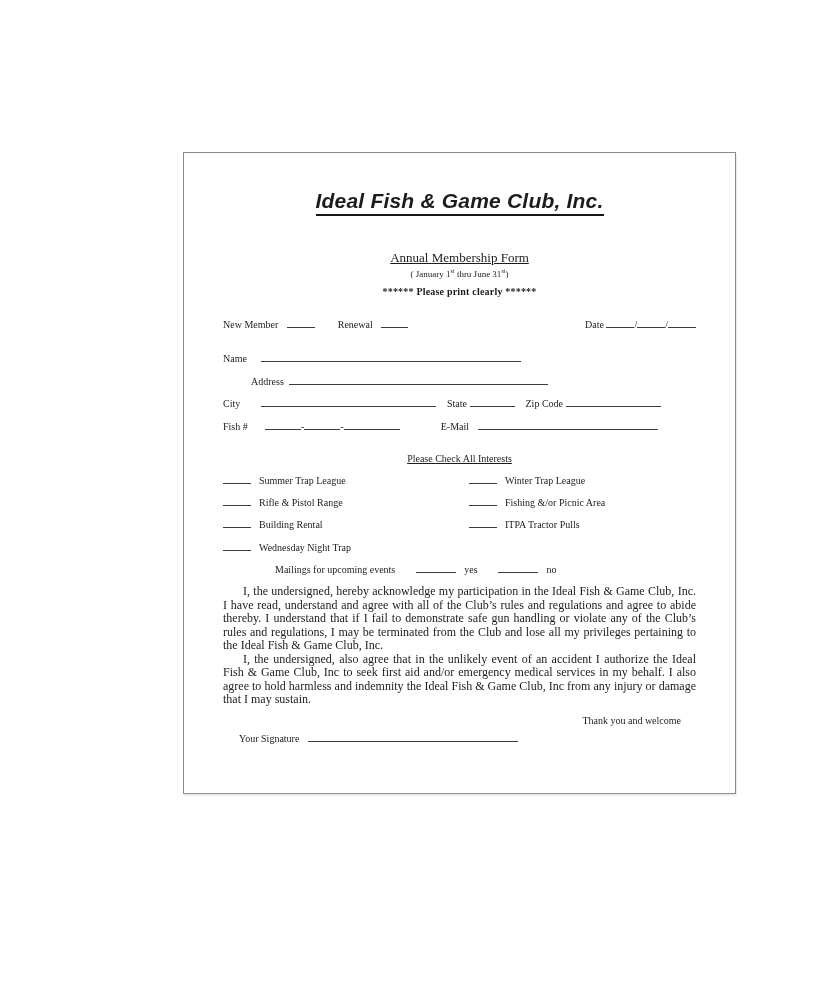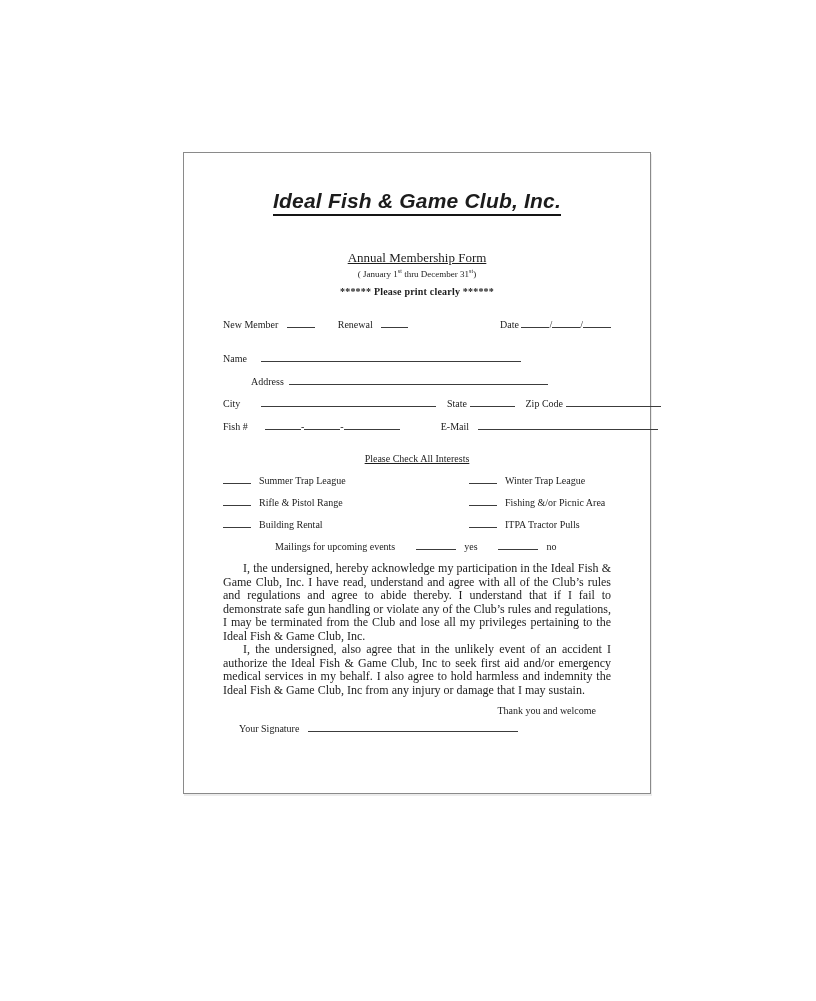--- a/index.html
+++ b/index.html
@@ -7,21 +7,21 @@
   body {
     width: 816px; height: 1001px;
     position: relative;
     font-family: "Liberation Serif", serif;
     color: #1c1c1c;
     overflow: hidden;
   }
   .page {
     position: absolute;
     left: 183px; top: 152px;
-    width: 468px; height: 642px;
+    width: 553px; height: 642px;
     background: #ffffff;
     border: 1px solid #8a8a8a;
     padding: 36px 39px 0 39px;
     box-shadow: 1px 2px 0 rgba(180,180,180,0.25);
   }
   
   .doc-title { text-align: center; }
   .doc-title span {
     display: inline-block;
     font-family: "Liberation Sans", sans-serif;
@@ -98,21 +98,21 @@
 <div class="page">
 
   <div class="doc-title">
     <span>Ideal Fish &amp; Game Club, Inc.</span>
   </div>
 
   <div class="form-title">
     <span>Annual Membership Form</span>
   </div>
 
-  <div class="date-range"><span>( January 1</span><sup>st</sup><span> thru December 31</span><sup>st</sup><span>)</span></div>
+  <div class="date-range"><span>( January 1</span><sup>st</sup><span> thru June 31</span><sup>st</sup><span>)</span></div>
 
   <div class="print-clearly">****** Please print clearly ******</div>
 
   <div class="row member-row">
     <span>
       <span>New Member</span>
       <span class="gap6"></span><span class="blank w28"></span>
       <span class="gap18"></span>
       <span>Renewal</span>
       <span class="gap6"></span><span class="blank w27"></span>
@@ -172,20 +172,25 @@
 
   <div class="interest-row">
     <span class="int-col-left">
       <span class="blank int-blank"></span><span>Building Rental</span>
     </span>
     <span>
       <span class="blank int-blank"></span><span>ITPA Tractor Pulls</span>
     </span>
   </div>
 
+  <div class="interest-row last">
+    <span class="int-col-left">
+      <span class="blank int-blank"></span><span>Wednesday Night Trap</span>
+    </span>
+  </div>
 
   <div class="row mailings-row">
     <span>Mailings for upcoming events</span>
     <span class="gap18"></span><span class="blank w40"></span>
     <span class="gap6"></span><span>yes</span>
     <span class="gap18"></span><span class="blank w40"></span>
     <span class="gap6"></span><span>no</span>
   </div>
 
   <div class="para">I, the undersigned, hereby acknowledge my participation in the Ideal Fish &amp; Game Club, Inc. I have read, understand and agree with all of the Club’s rules and regulations and agree to abide thereby. I understand that if I fail to demonstrate safe gun handling or violate any of the Club’s rules and regulations, I may be terminated from the Club and lose all my privileges pertaining to the Ideal Fish &amp; Game Club, Inc.</div>

